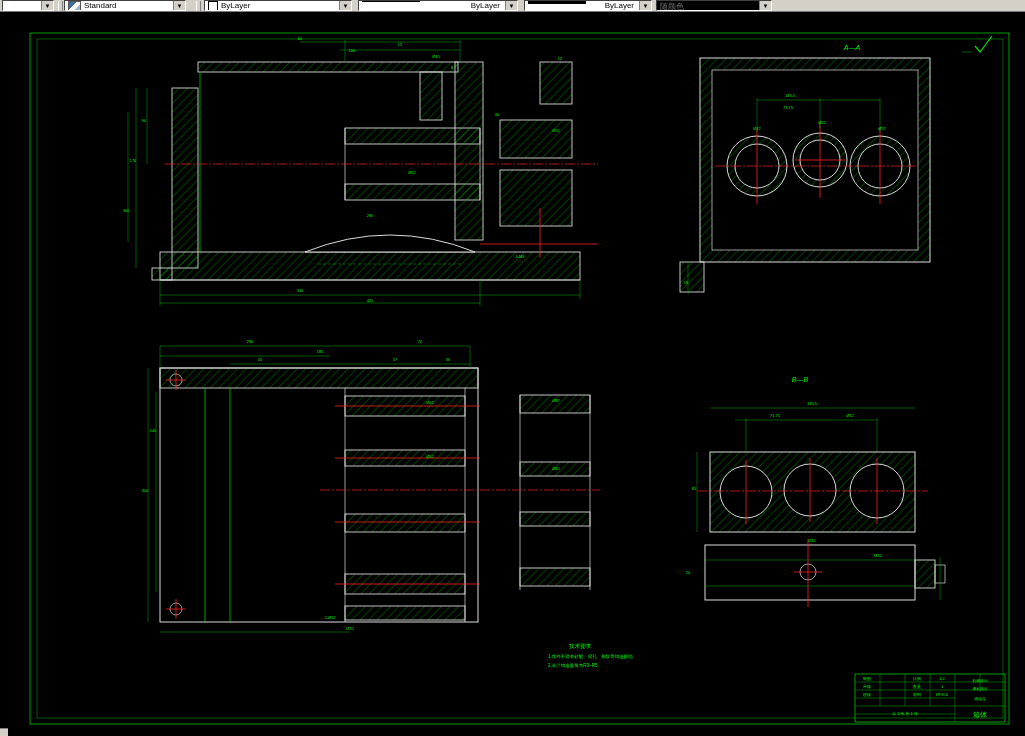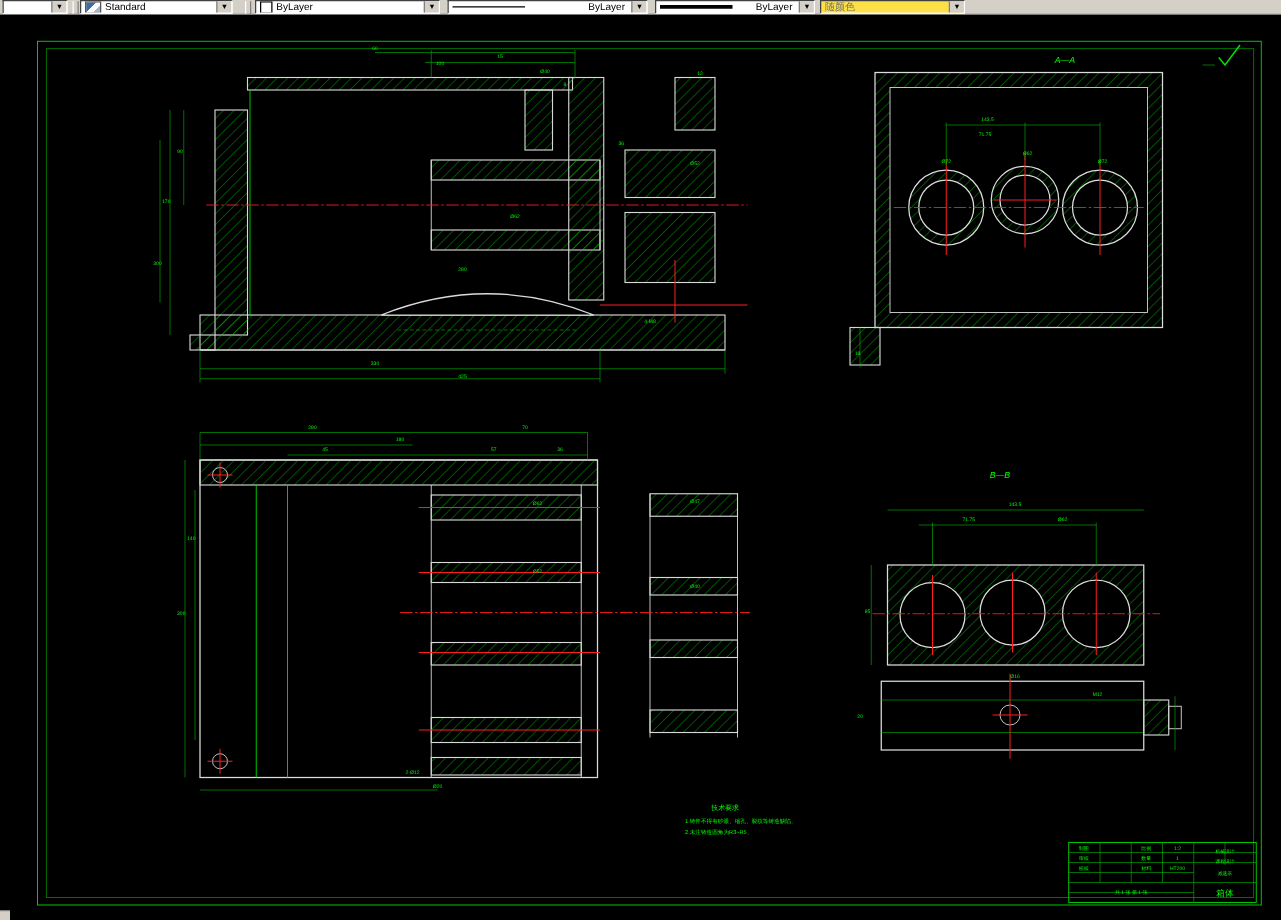--- a/index.html
+++ b/index.html
@@ -13,27 +13,27 @@
     background:#d4d0c8;border-bottom:1px solid #7a7a7a;box-sizing:border-box;
   }
   .grip{position:absolute;top:1px;width:3px;height:10px;
     border-left:1px solid #fff;border-right:1px solid #808080;}
   .combo{
     position:absolute;top:0;height:11px;background:#fff;
     border:1px solid;border-color:#404040 #fff #fff #404040;
     box-sizing:border-box;display:flex;align-items:stretch;
     font-size:8px;color:#000;
   }
-  .combo .field{flex:1;display:flex;align-items:center;gap:3px;padding:0 3px;overflow:hidden;white-space:nowrap;}
+  .combo .field{flex:1;display:flex;gap:3px;padding:0 3px;overflow:hidden;white-space:nowrap;}
   .combo .arrow{
     width:11px;background:#d4d0c8;border-left:1px solid #808080;
     display:flex;align-items:center;justify-content:center;
     font-size:6px;line-height:1;color:#000;
   }
-  .combo.disabled{background:#fde047;}
+  .combo.disabled{background:#000000;}
   .combo.disabled .field{color:#707070;}
   .sw-color{width:8px;height:8px;background:#fff;border:1px solid #000;}
   .ic-style{width:11px;height:8px;background:linear-gradient(135deg,#3a6ea5 0 40%,#fff 40% 70%,#9db8d2 70%);border:1px solid #555;}
   .ln-thin{width:58px;height:1px;background:#000;}
   .ln-thick{width:58px;height:3px;background:#000;}
   .lbl-right{margin-left:auto;padding-right:2px;}
   .corner{position:absolute;left:0;bottom:0;width:8px;height:7px;background:#d4d0c8;border-top:1px solid #808080;}
   
   .canvas{position:absolute;top:12px;left:0;width:1025px;height:724px;background:#000;}
   svg text{fill:#00ff00;}

